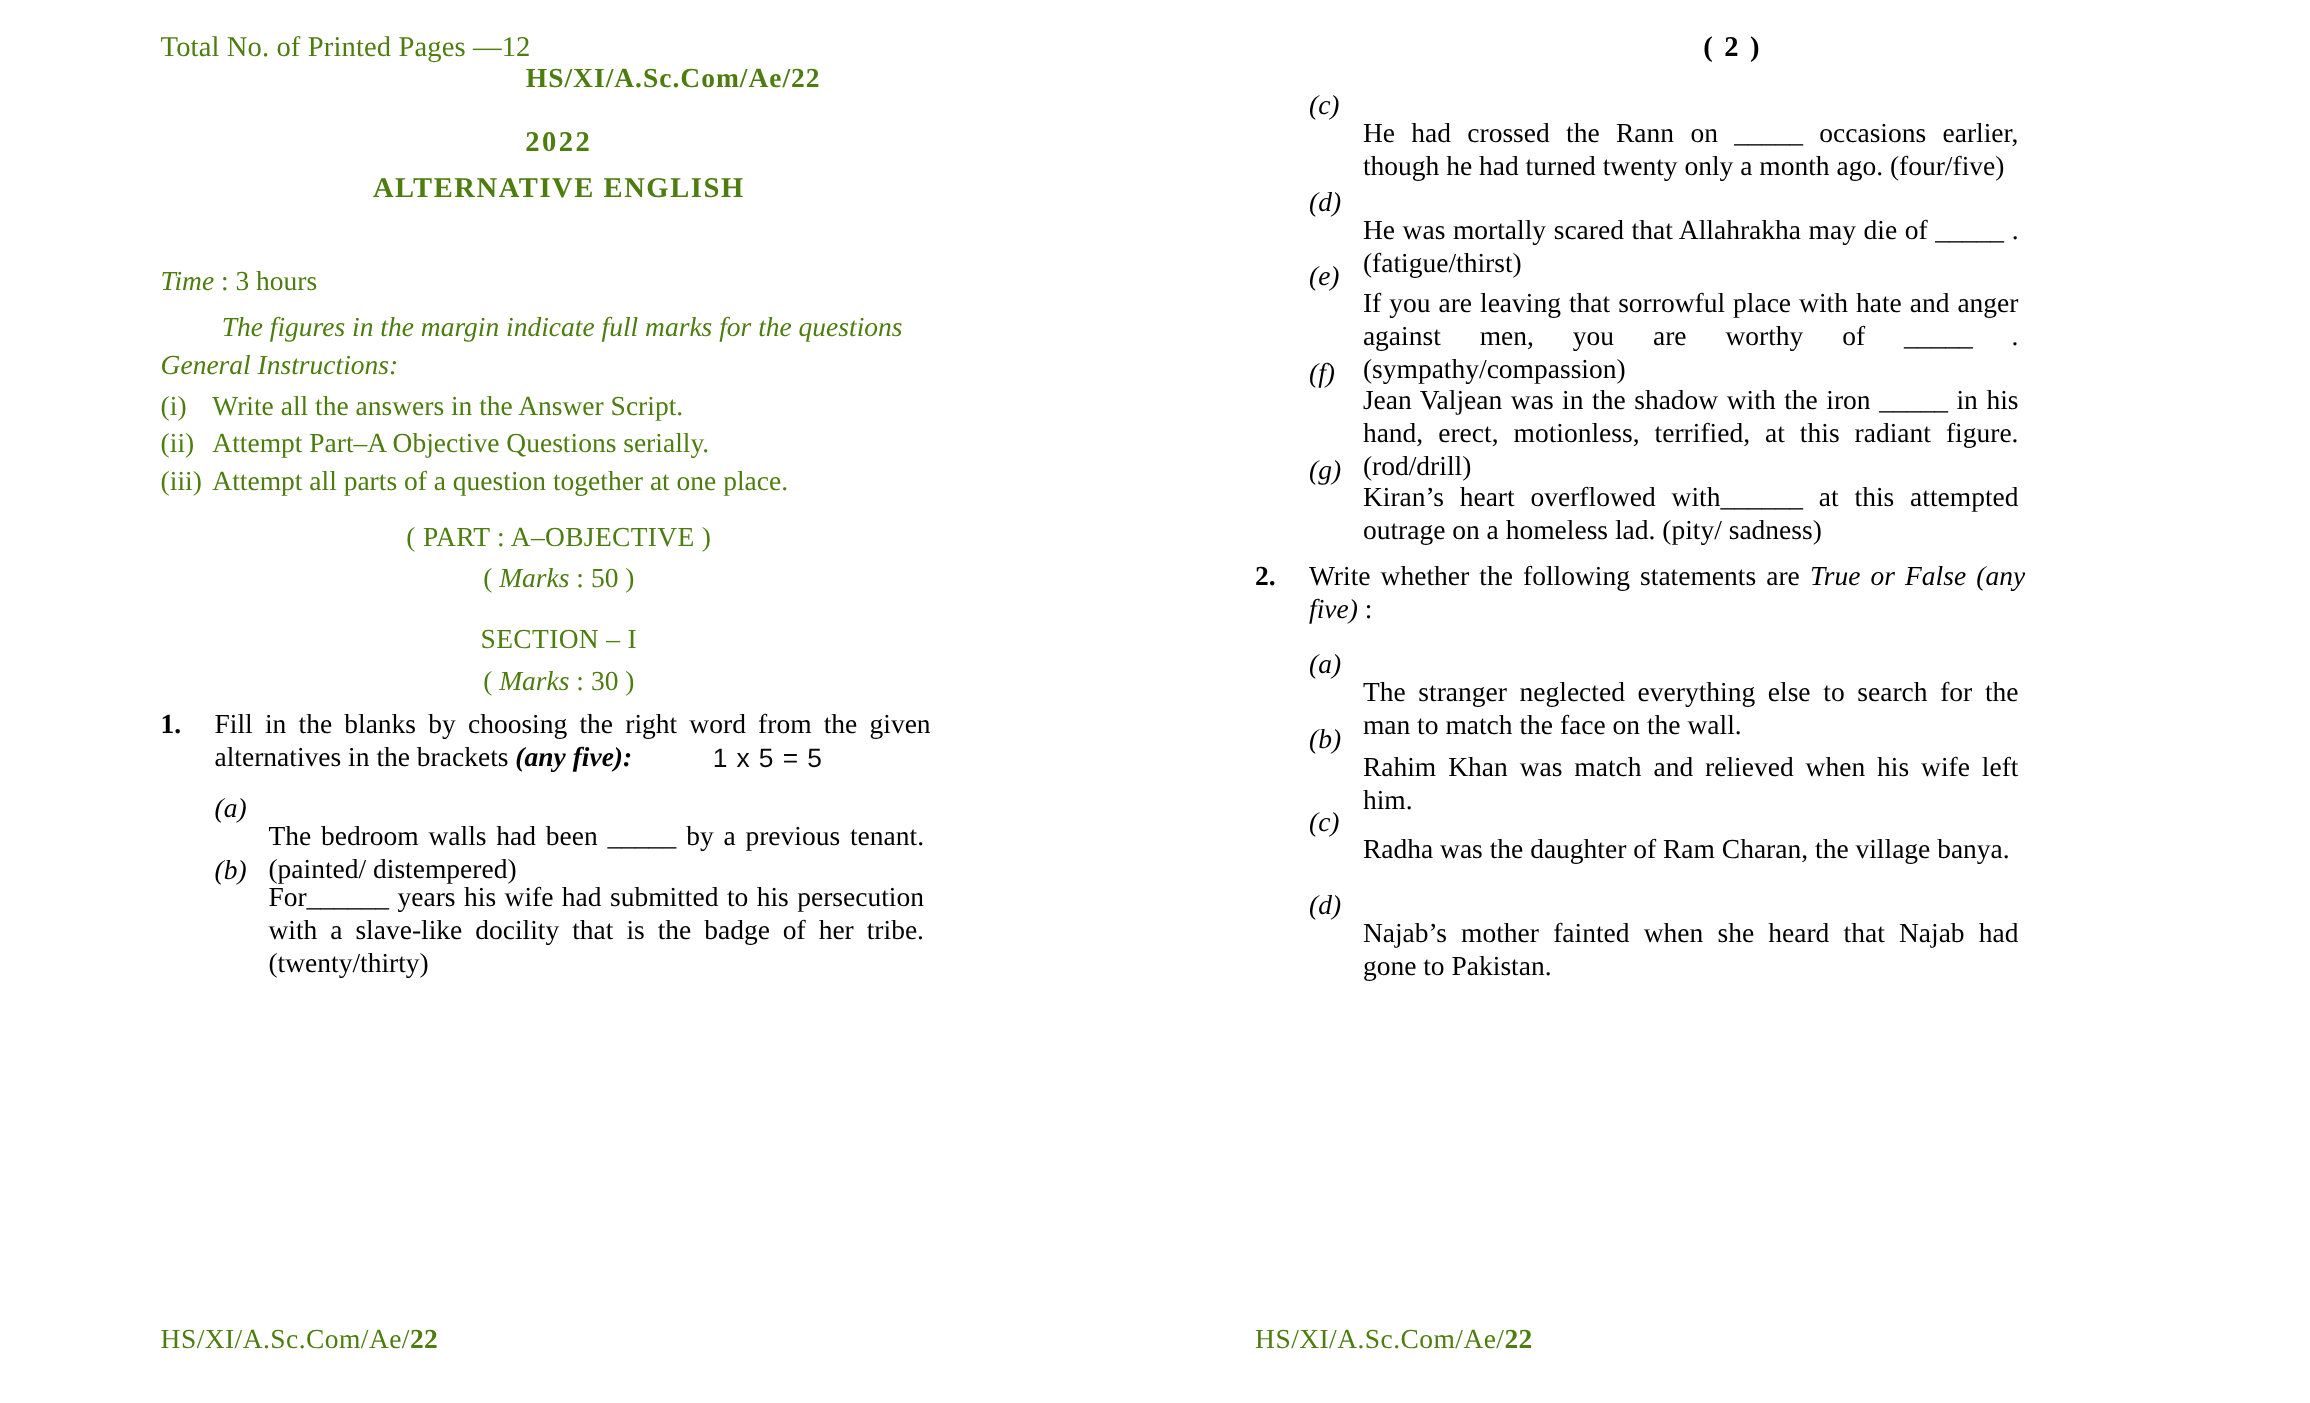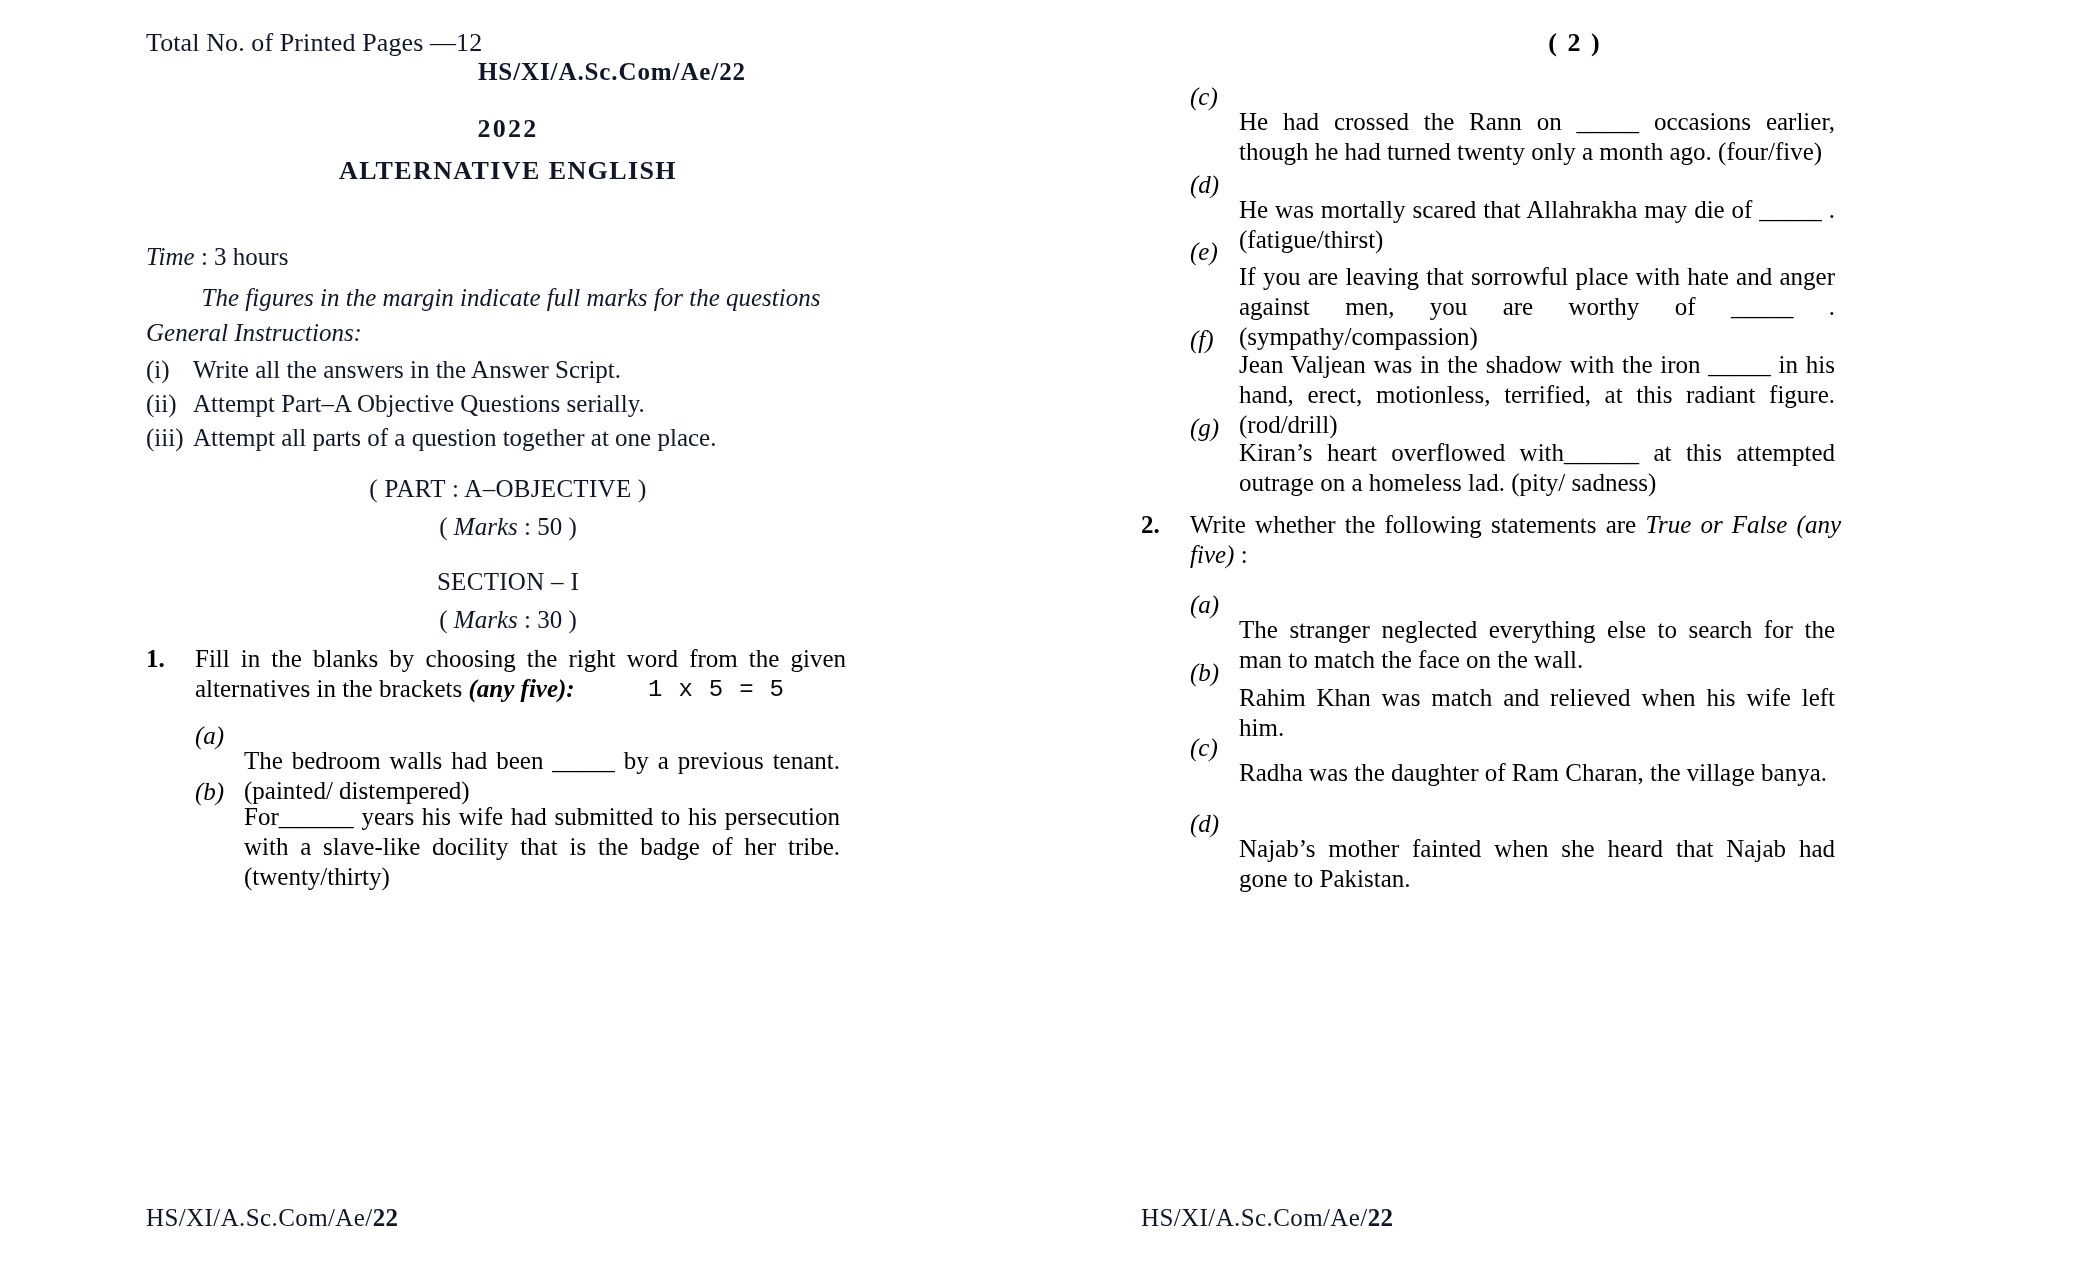--- a/index.html
+++ b/index.html
@@ -25,21 +25,21 @@
     height: 1275px;
   }
   .col-left  { left: 0;     width: 1050px; }
   .col-right { left: 1050px; width: 1050px; }
 
   
   .t {
     font-family: "Liberation Serif", "DejaVu Serif", serif;
     font-size: 25px;
     line-height: 29px;
-    color: #0f172a;
+    color: #4d7c0f;
   }
   .ital { font-style: italic; }
   .bold { font-weight: bold; }
 
   
   .printed-pages {
     position: absolute;
     left: 146px;
     top: 28px;
     font-size: 26px;
@@ -191,21 +191,21 @@
   .sub-body {
     flex: 1 1 auto;
     font-size: 25px;
     line-height: 30px;
     text-align: justify;
     margin-top: 25px;
   }
   .just-all { text-align: justify; text-align-last: left; }
   .marks-tag {
     position: absolute;
-    font-family: Liberation Mono, monospace;
+    font-family: Liberation Sans, sans-serif;
     font-size: 24px;
     letter-spacing: 0.8px;
     color: #0a0a0a;
   }
   .footer-code {
     position: absolute;
     font-size: 25px;
     letter-spacing: 0.4px;
   }
 

